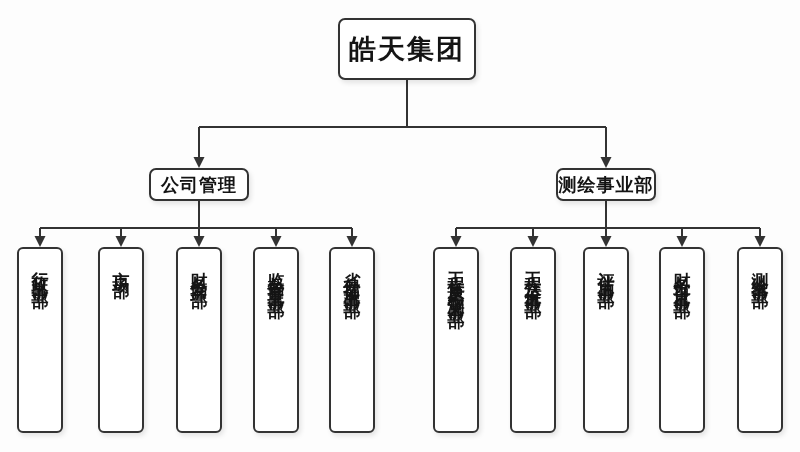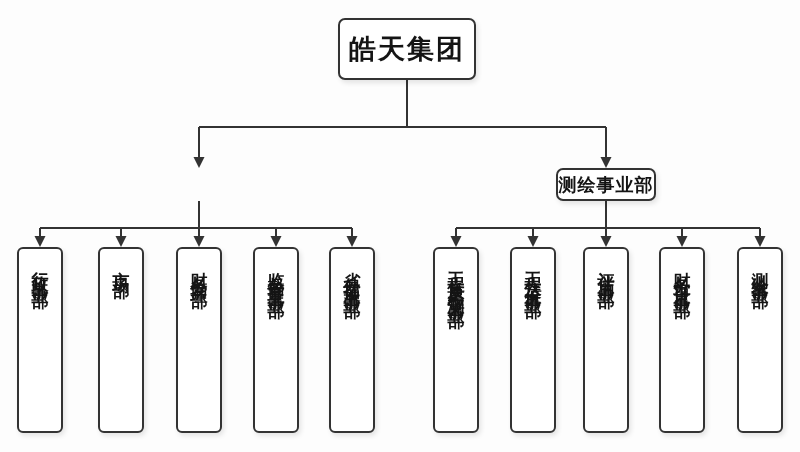--- a/index.html
+++ b/index.html
@@ -85,20 +85,21 @@
       <polygon points="450.5,236 461.5,236 456,247"></polygon>
       <polygon points="527.5,236 538.5,236 533,247"></polygon>
       <polygon points="600.5,236 611.5,236 606,247"></polygon>
       <polygon points="676.5,236 687.5,236 682,247"></polygon>
       <polygon points="754.5,236 765.5,236 760,247"></polygon>
     </g>
   </svg>
 
   <div class="node root">皓天集团</div>
 
+  <div class="node l2" style="left:149px">公司管理</div>
   <div class="node l2" style="left:556px">测绘事业部</div>
 
   <div class="node leaf" style="left:17px">
     <span class="vtext">行政事业部</span>
   </div>
   <div class="node leaf" style="left:98px">
     <span class="vtext">市场部</span>
   </div>
   <div class="node leaf" style="left:176px">
     <span class="vtext">财务管理部</span>

